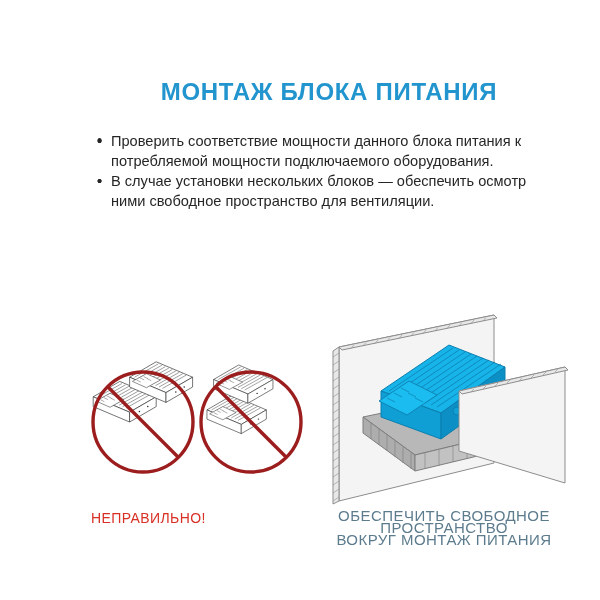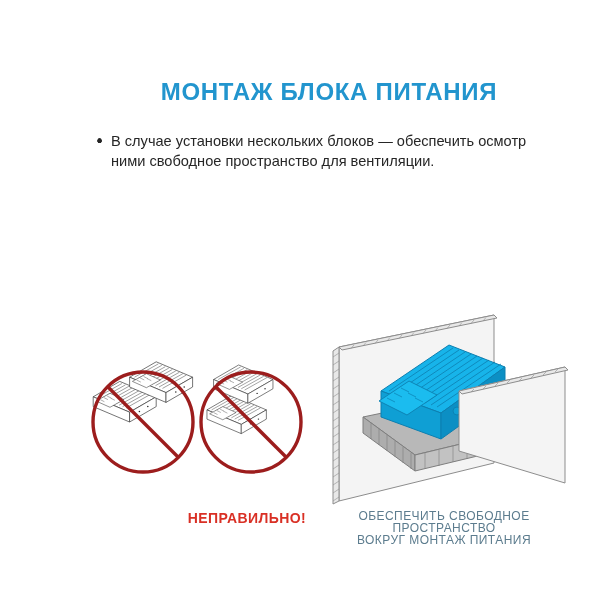--- a/index.html
+++ b/index.html
@@ -71,42 +71,42 @@
     left: 62px;
     top: 50px;
     width: 215px;
     height: 135px;
   }
   .wrong-caption {
     position: absolute;
     left: 62px;
     top: 205px;
     width: 215px;
-    text-align: right;
+    text-align: left;
     font-size: 14px;
-    font-weight: bold;
+    font-weight: normal;
     letter-spacing: 0.4px;
     color: #D93025;
   }
 
   
   .right-illus {
     position: absolute;
     left: 300px;
     top: 0px;
     width: 245px;
     height: 200px;
   }
   .right-caption {
     position: absolute;
     left: 282px;
     top: 205px;
     width: 266px;
     text-align: center;
-    font-size: 12px;
+    font-size: 15px;
     line-height: 12px;
     letter-spacing: 0.45px;
     color: #5C7C8E;
   }
   .right-caption .ln { display: block; }
 
   svg { display: block; overflow: visible; }
 </style>
 </head>
 <body>
@@ -120,20 +120,21 @@
     <div class="step">
       <span class="dot">•</span>
     </div>
 
     <div class="step">
       <span class="dot">•</span>
     </div>
 
     <div class="step">
       <span class="dot">•</span>
+      <span>Проверить соответствие мощности данного блока питания к потребляемой мощности подключаемого оборудования.</span>
     </div>
 
     <div class="step">
       <span class="dot">•</span>
     </div>
 
     <div class="step">
       <span class="dot">•</span>
       <span>В случае установки нескольких блоков — обеспечить осмотр ними свободное пространство для вентиляции.</span>
     </div>

